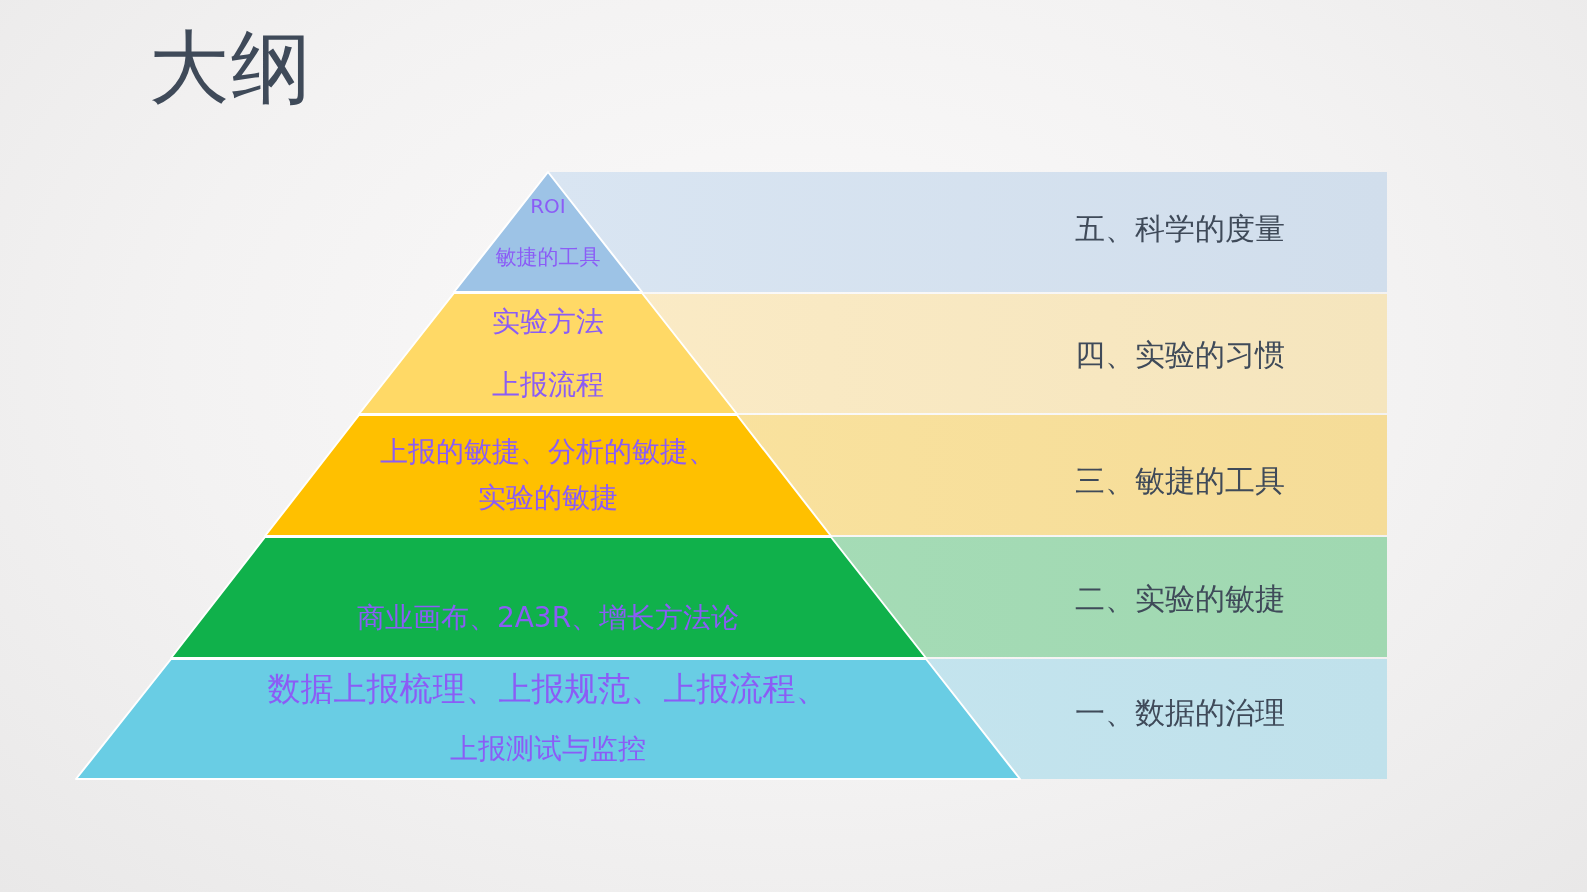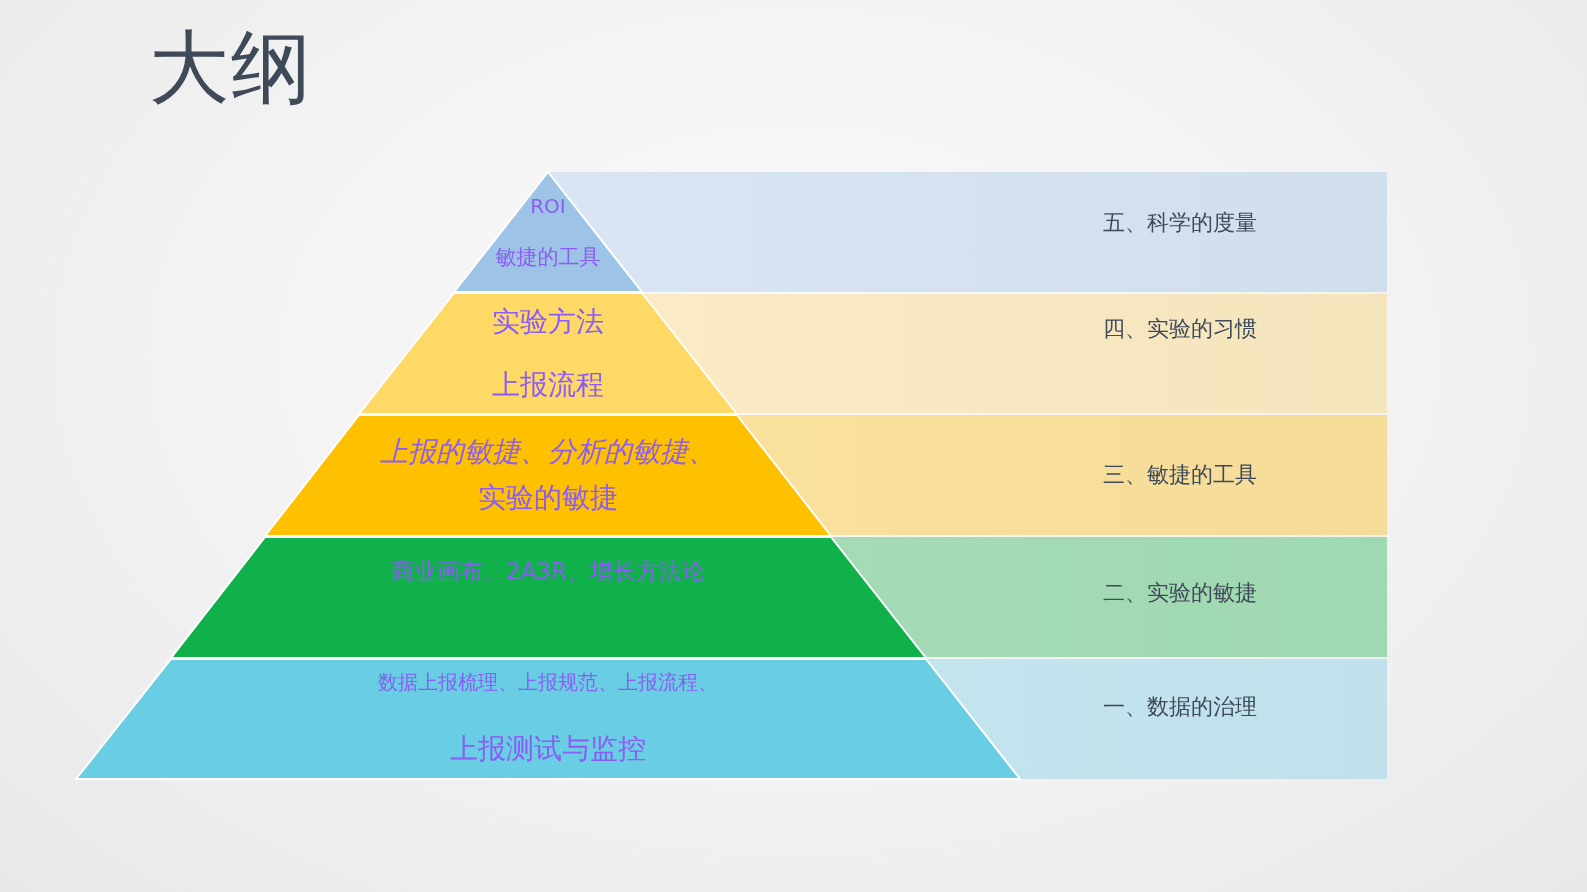--- a/index.html
+++ b/index.html
@@ -10,21 +10,21 @@
   }
   .title {
     position:absolute; left:125px; top:28px;
     font-size:80px; color:#3f4a59; letter-spacing:2px; line-height:1;margin-left:24px;
   }
   .band {
     position:absolute; left:548px; width:839px; height:120px;
   }
   .band-label {
     position:absolute; left:1030px; width:300px; text-align:center;
-    font-size:22px; color:#3f4a59; line-height:1;font-family:Liberation Mono, monospace;
+    font-size:30px; color:#3f4a59; line-height:1;
   }
   svg.pyr { position:absolute; left:0; top:0; }
   .tier-text {
     position:absolute; color:#8b5cf6; text-align:center; line-height:1;
     white-space:nowrap;
   }
 </style>
 </head>
 <body>
 
@@ -45,25 +45,25 @@
     <polygon points="171,659 926,659 1020,779 76,779" fill="#69cde4"></polygon>
   </g>
 </svg>
 
 <div class="tier-text" style="left:498px; width:100px; top:196px; font-size:20px;">ROI</div>
 <div class="tier-text" style="left:478px; width:140px; top:247px; font-size:21px;">敏捷的工具</div>
 
 <div class="tier-text" style="left:448px; width:200px; top:308px; font-size:28px;">实验方法</div>
 <div class="tier-text" style="left:448px; width:200px; top:371px; font-size:28px;">上报流程</div>
 
-<div class="tier-text" style="left:348px; width:400px; top:438px; font-size:28px;font-style:italic;">上报的敏捷、分析的敏捷、</div>
+<div class="tier-text" style="left:348px; width:400px; top:438px; font-size:28px;">上报的敏捷、分析的敏捷、</div>
 <div class="tier-text" style="left:448px; width:200px; top:484px; font-size:28px;">实验的敏捷</div>
 
-<div class="tier-text" style="left:298px; width:500px; top:560px; font-size:23px;">商业画布、2A3R、增长方法论</div>
+<div class="tier-text" style="left:298px; width:500px; top:604px; font-size:28px;">商业画布、2A3R、增长方法论</div>
 
-<div class="tier-text" style="left:248px; width:600px; top:672px; font-size:20px;">数据上报梳理、上报规范、上报流程、</div>
+<div class="tier-text" style="left:248px; width:600px; top:672px; font-size:33px;">数据上报梳理、上报规范、上报流程、</div>
 <div class="tier-text" style="left:398px; width:300px; top:735px; font-size:28px;">上报测试与监控</div>
 
 <div class="band-label" style="top:214px;">五、科学的度量</div>
-<div class="band-label" style="top:320px;">四、实验的习惯</div>
+<div class="band-label" style="top:340px;">四、实验的习惯</div>
 <div class="band-label" style="top:466px;">三、敏捷的工具</div>
 <div class="band-label" style="top:584px;">二、实验的敏捷</div>
 <div class="band-label" style="top:698px;">一、数据的治理</div>
 
 </body></html>

